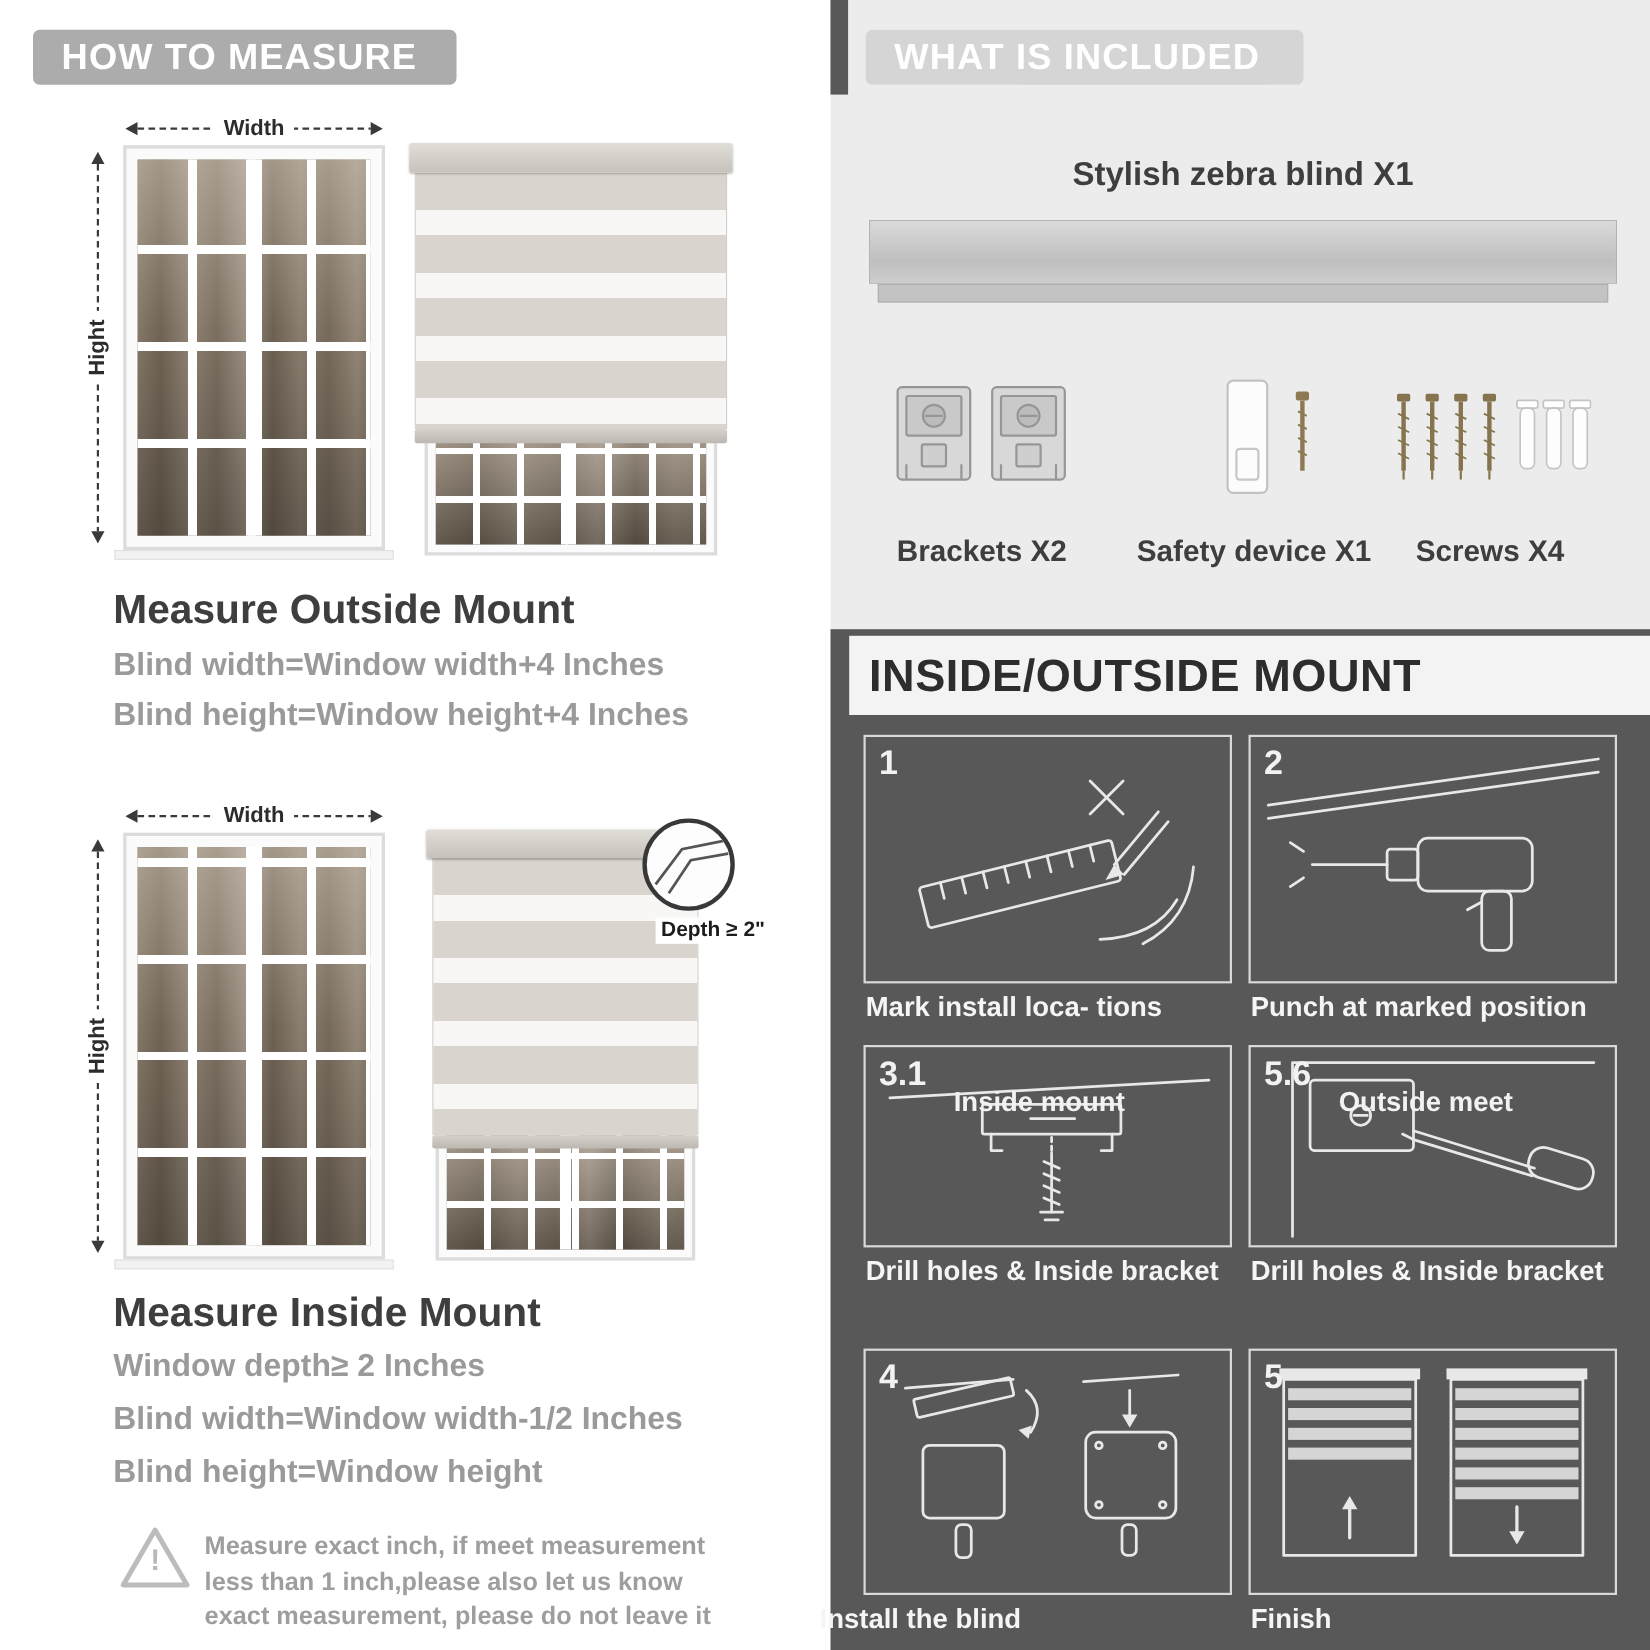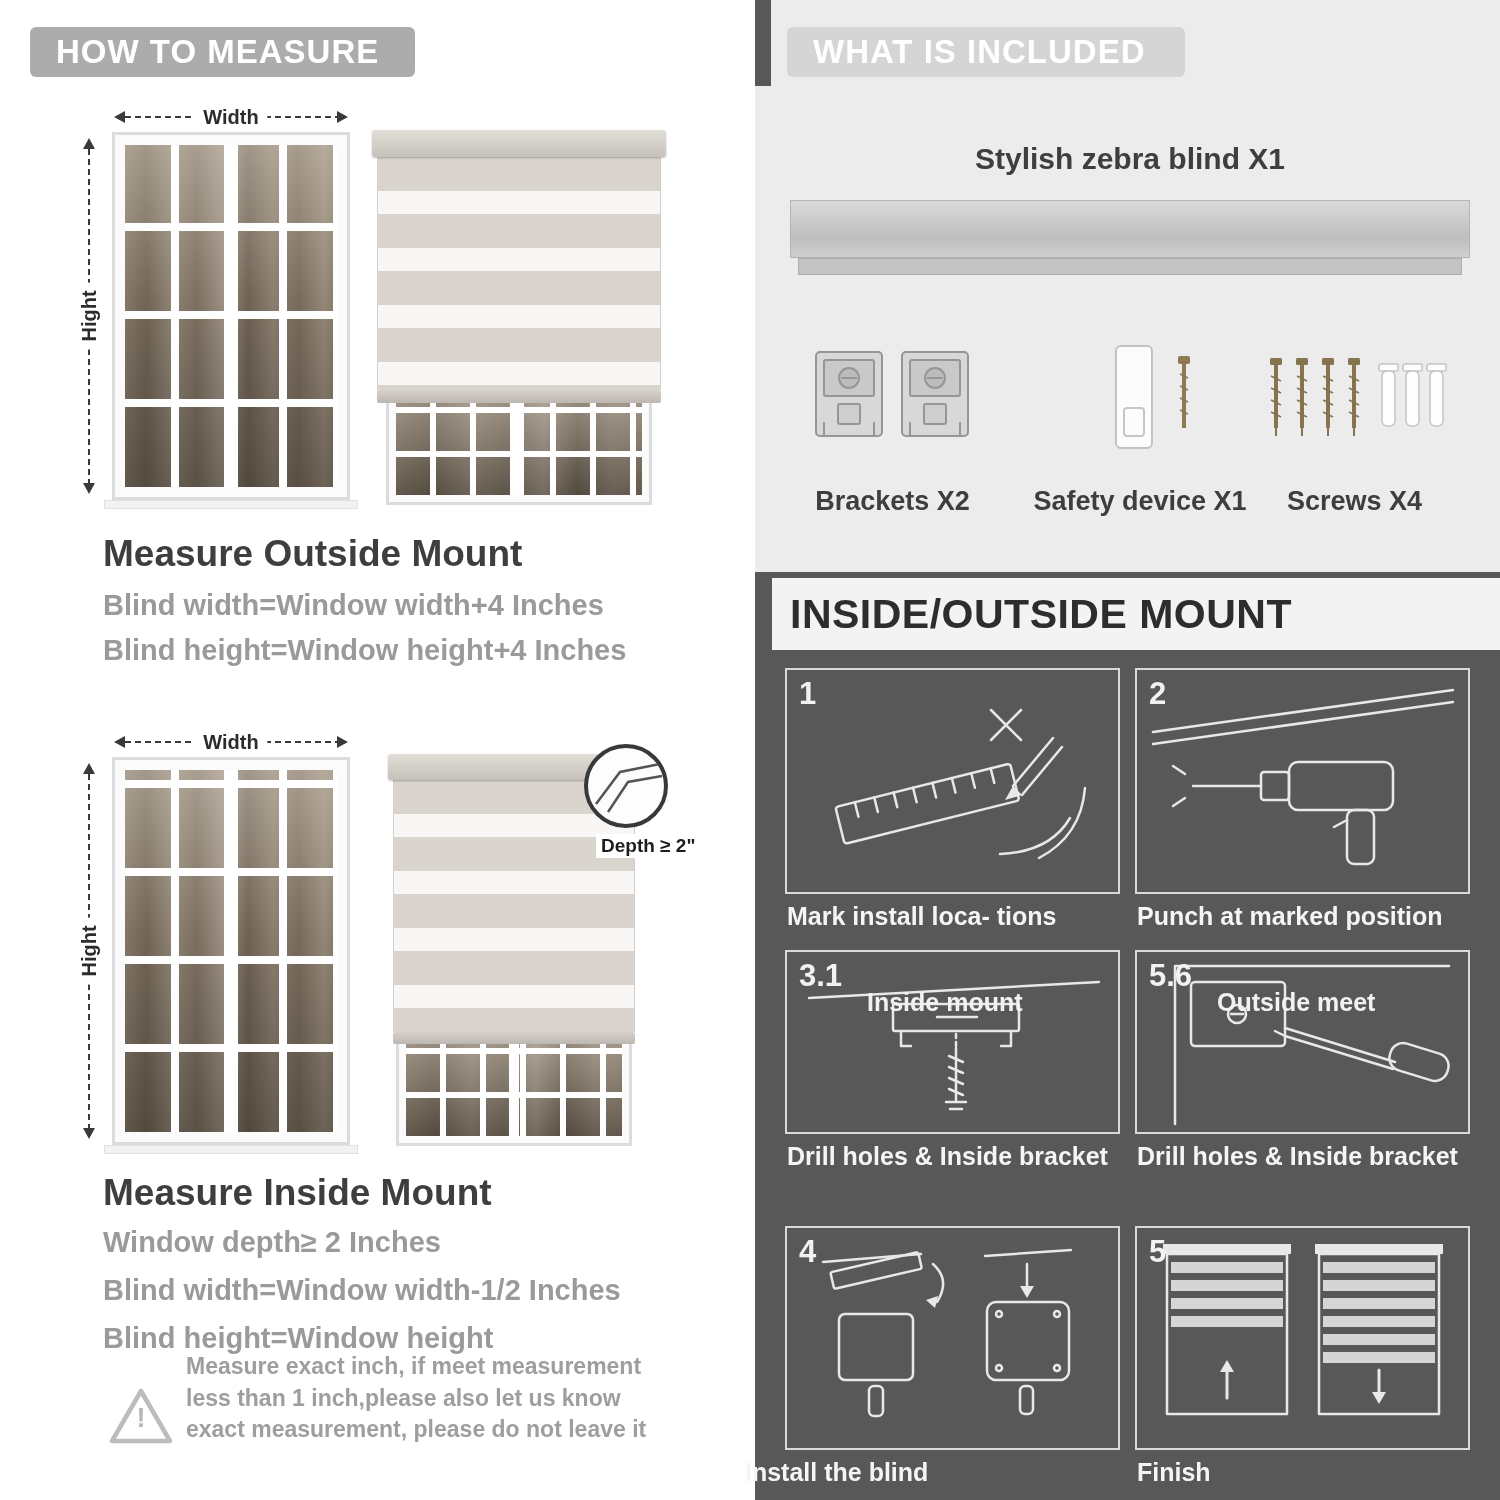--- a/index.html
+++ b/index.html
@@ -52,21 +52,21 @@
   .alabel.vert { transform:translate(-50%,-50%) rotate(-90deg); padding:2px 8px; }
 
   .depth-circle { position:absolute; left:584px; top:744px; width:84px; height:84px;
                   border:4px solid #383838; border-radius:50%; background:#fdfdfd; overflow:hidden; }
   .depth-label { position:absolute; left:596px; top:834px; background:#fff; padding:1px 5px;
                  font-weight:bold; font-size:19px; color:#1d1d1d; white-space:nowrap; }
 
   .warn { position:absolute; left:108px; top:1386px; width:66px; height:60px; }
   .warn .mark { position:absolute; left:0; right:0; top:17px; text-align:center;
                 font-weight:bold; font-size:27px; color:#b8b8b8; }
-  .note { position:absolute; left:186px; top:1351px; width:478px;
+  .note { position:absolute; left:186px; top:1390px; width:478px;
           font-weight:bold; font-size:23px; line-height:1.38; color:#9e9e9e; }
 
   
   .light-sec { position:absolute; left:755px; top:0; width:745px; height:572px; background:#ececec; }
   .dark-corner { position:absolute; left:755px; top:0; width:16px; height:86px; background:#585858; }
   .blind-title { position:absolute; left:790px; top:142px; width:680px; text-align:center;
                  font-weight:bold; font-size:30px; color:#3e3e3e; }
   .bar-main { position:absolute; left:790px; top:200px; width:680px; height:58px;
               background:linear-gradient(180deg,#dadada,#bfbfbf 65%,#cecece); border:1px solid #b3b3b3; }
   .bar-lip  { position:absolute; left:798px; top:258px; width:664px; height:17px;

